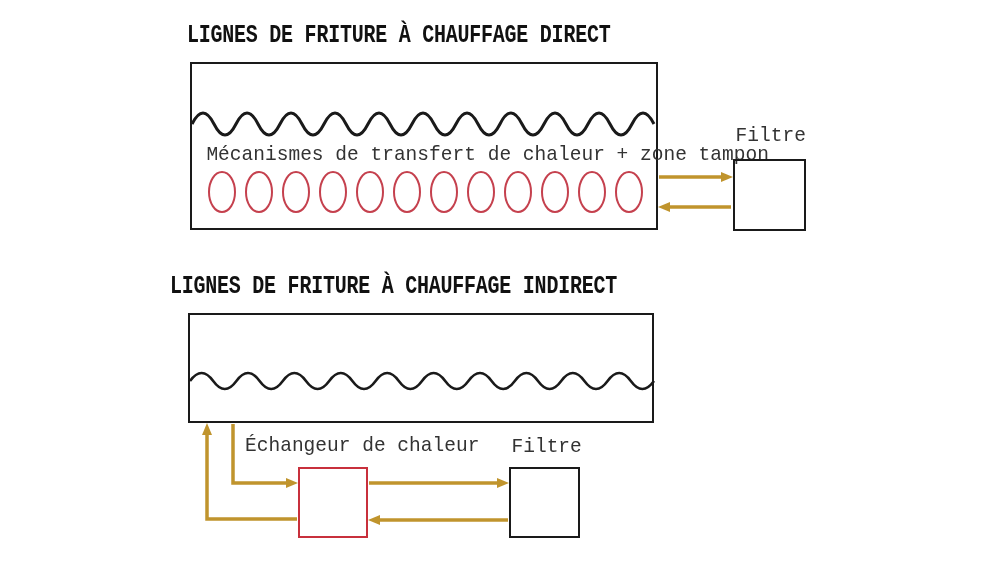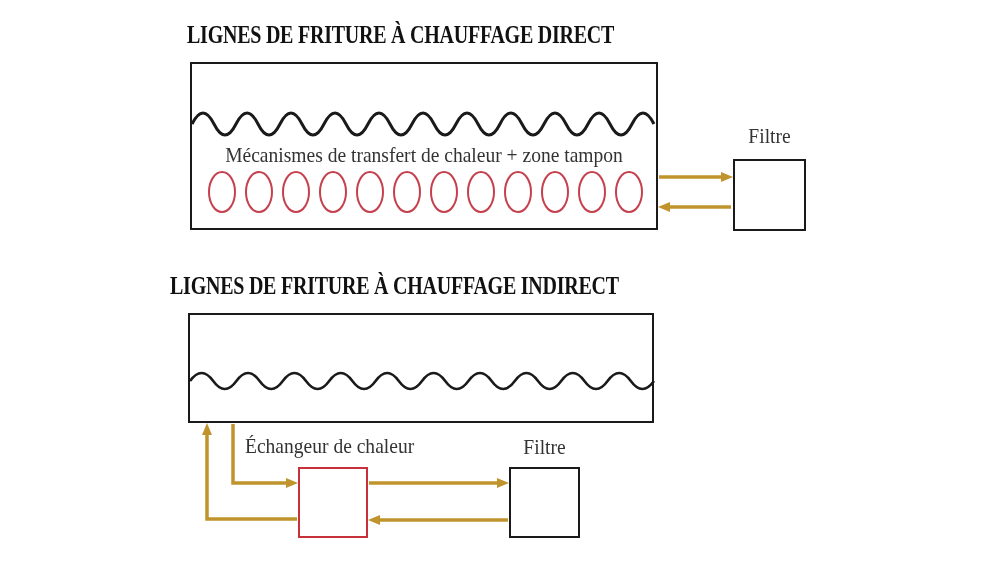--- a/index.html
+++ b/index.html
@@ -6,21 +6,21 @@
     margin: 0;
     padding: 0;
     background: #ffffff;
   }
   #canvas {
     position: relative;
     width: 856px;
     height: 563px;
     background: #ffffff;
     overflow: hidden;
-    font-family: Liberation Serif, serif;
+    font-family: Liberation Mono, monospace;
   }
   #overlay {
     position: absolute;
     left: 0; top: 0;
     width: 1000px; height: 563px;
   }
   .title {
     position: absolute;
     font-size: 25px;
     font-weight: bold;

